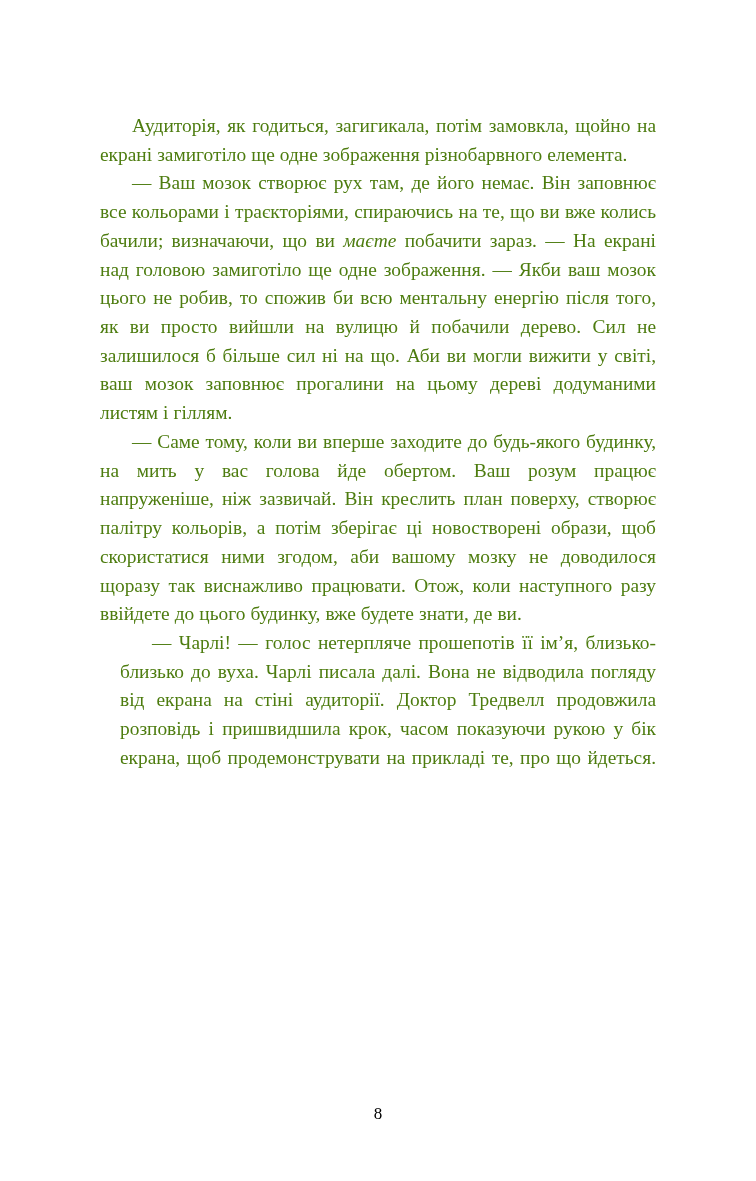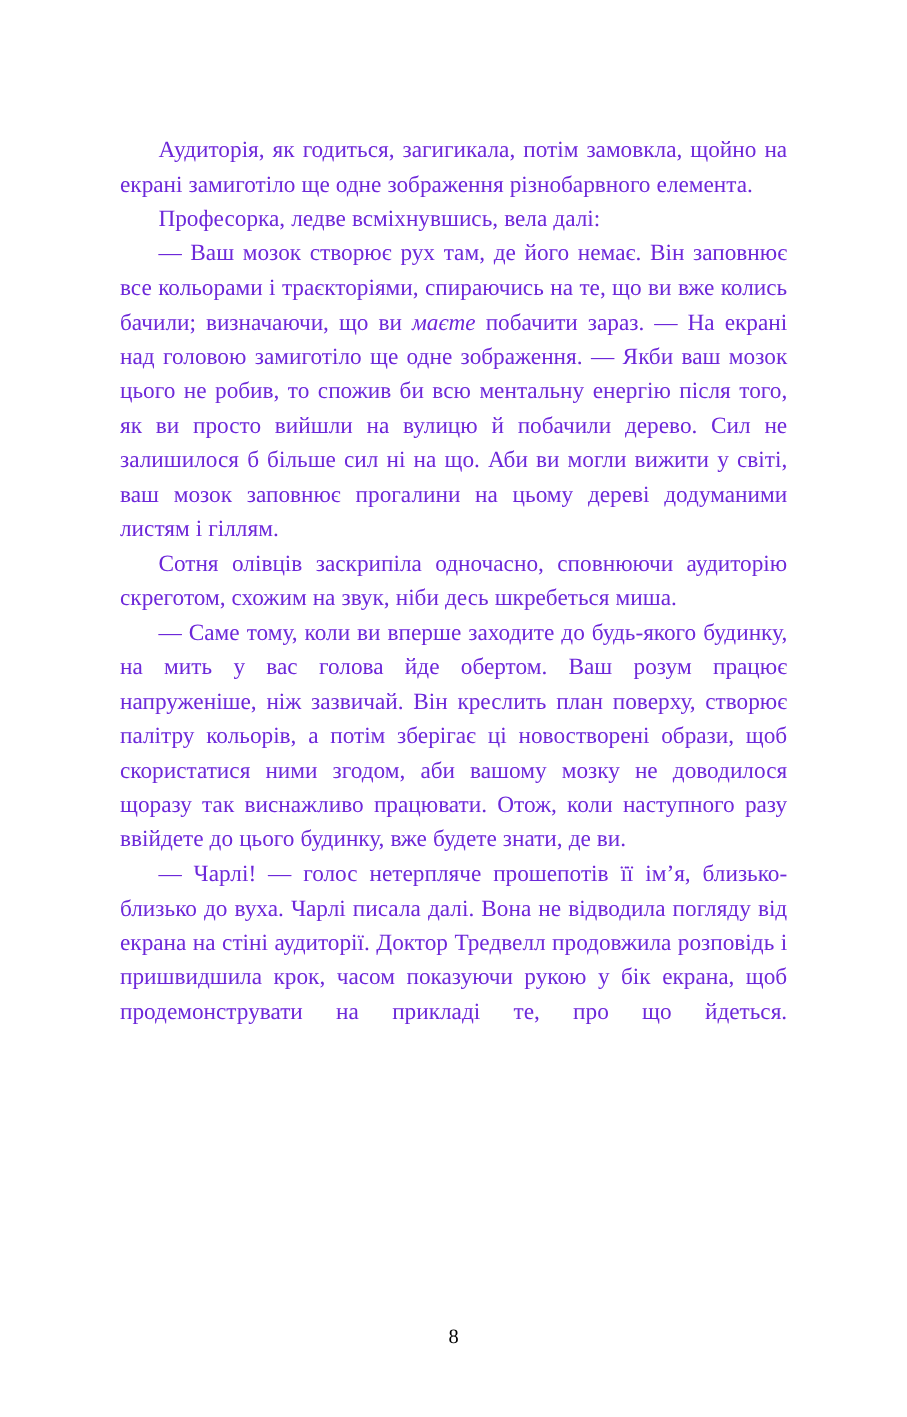--- a/index.html
+++ b/index.html
@@ -21,31 +21,32 @@
     position: absolute;
     left: 100px;
     top: 112px;
     width: 556px;
   }
   .para {
     margin: 0;
     font-family: "Liberation Serif", "DejaVu Serif", serif;
     font-size: 19.4px;
     line-height: 28.72px;
-    color: #6d28d9;
+    color: #4d7c0f;
     text-align: justify;
     text-justify: inter-word;
     text-indent: 32px;
     hyphens: manual;
     -webkit-hyphens: manual;
     word-spacing: 0.01em;
   }
   .para.last-justified {
     
     text-align-last: justify;
+    margin-left: 20px;
   }
   em.it {
   }
   .folio {
     position: absolute;
     left: 0;
     top: 1104px;
     width: 756px;
     text-align: center;
     font-family: "Liberation Serif", "DejaVu Serif", serif;
@@ -56,25 +57,23 @@
 </style>
 </head>
 <body>
 
 <div class="page">
 
   <div class="textblock">
 
     <p class="para">Аудиторія, як годиться, загигикала, потім замов­кла, щойно на екрані замиготіло ще одне зображен­ня різнобарвного елемента.</p>
 
-    <p class="para">Професорка, ледве всміхнувшись, вела далі:</p>
 
     <p class="para"><span>— Ваш мозок створює рух там, де його немає. Він заповнює все кольорами і траєкторіями, спираючись на те, що ви вже колись бачили; визначаючи, що ви </span><em class="it">маєте</em><span> побачити зараз. — На екрані над головою замиготіло ще одне зображення. — Якби ваш мозок цього не робив, то спожив би всю ментальну енергію після того, як ви просто вийшли на вулицю й поба­чили дерево. Сил не залишилося б більше сил ні на що. Аби ви могли вижити у світі, ваш мозок запов­нює прогалини на цьому дереві додуманими листям і гіллям.</span></p>
 
-    <p class="para">Сотня олівців заскрипіла одночасно, сповнюю­чи аудиторію скреготом, схожим на звук, ніби десь шкребеться миша.</p>
 
     <p class="para">— Саме тому, коли ви вперше заходите до будь-якого будинку, на мить у вас голова йде обер­том. Ваш розум працює напруженіше, ніж зазвичай. Він креслить план поверху, створює палітру кольо­рів, а потім зберігає ці новостворені образи, щоб скористатися ними згодом, аби вашому мозку не до­водилося щоразу так виснажливо працювати. Отож, коли наступного разу ввійдете до цього будинку, вже будете знати, де ви.</p>
 
     <p class="para last-justified">— Чарлі! — голос нетерпляче прошепотів її ім’я, близько-близько до вуха. Чарлі писала далі. Вона не відводила погляду від екрана на стіні аудиторії. Доктор Тредвелл продовжила розповідь і пришвид­шила крок, часом показуючи рукою у бік екрана, щоб продемонструвати на прикладі те, про що йдеться.</p>
 
   </div>
 
   <div class="folio">8</div>
 
 </div>

